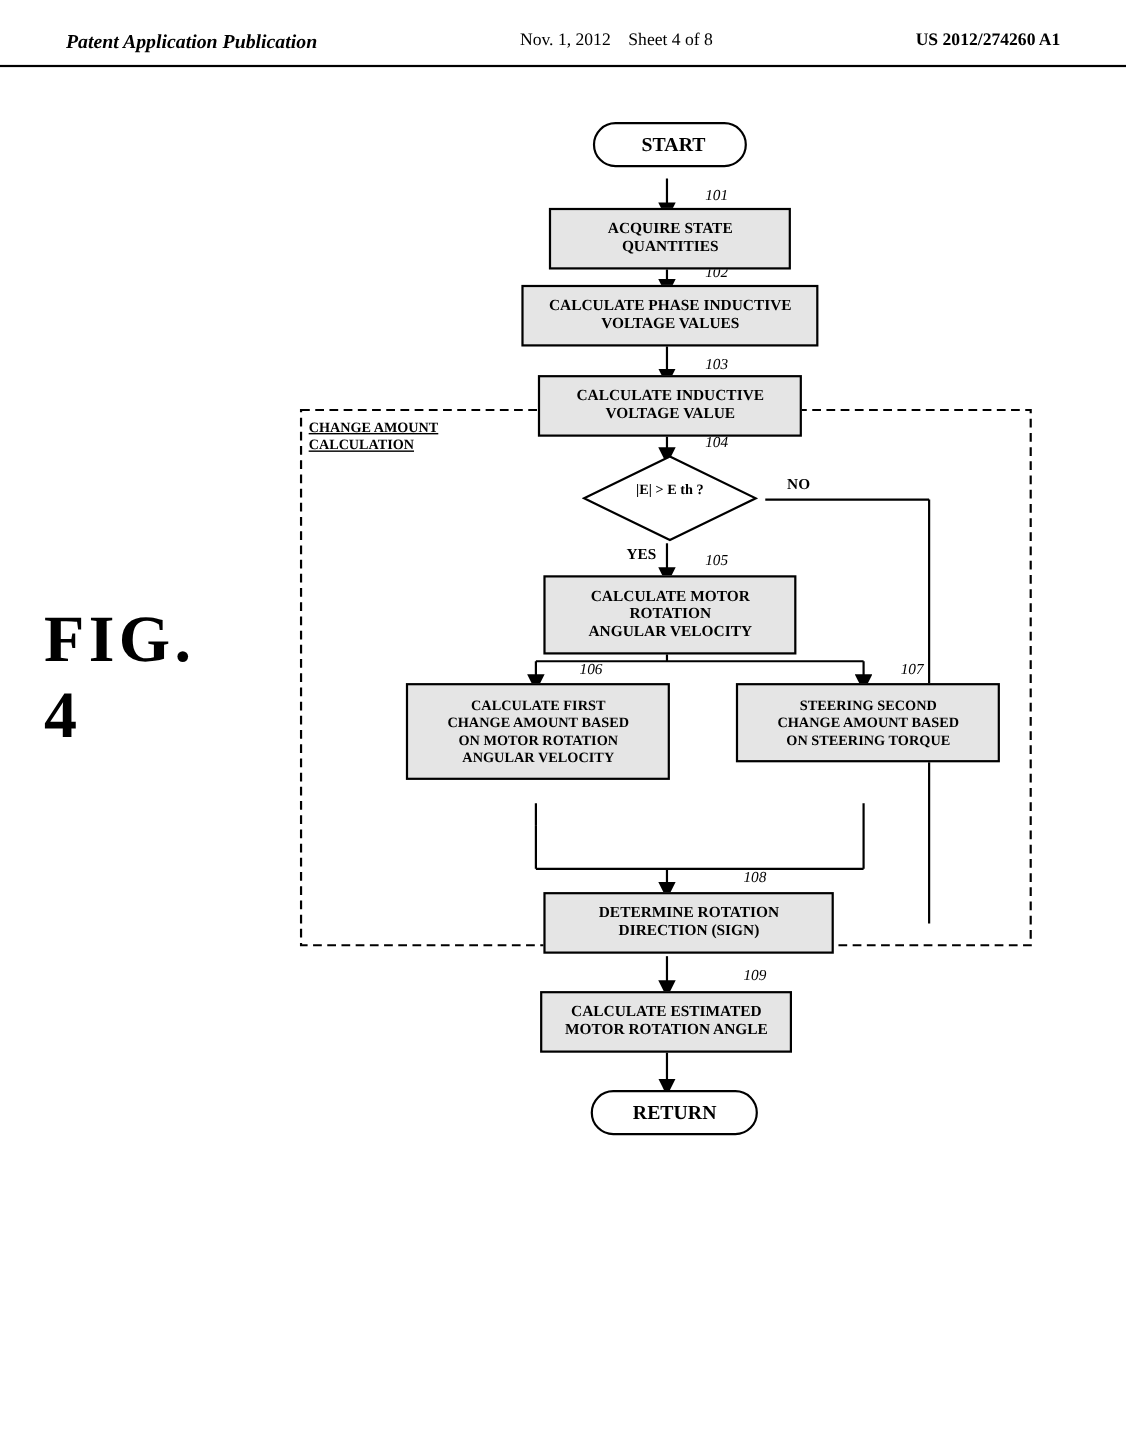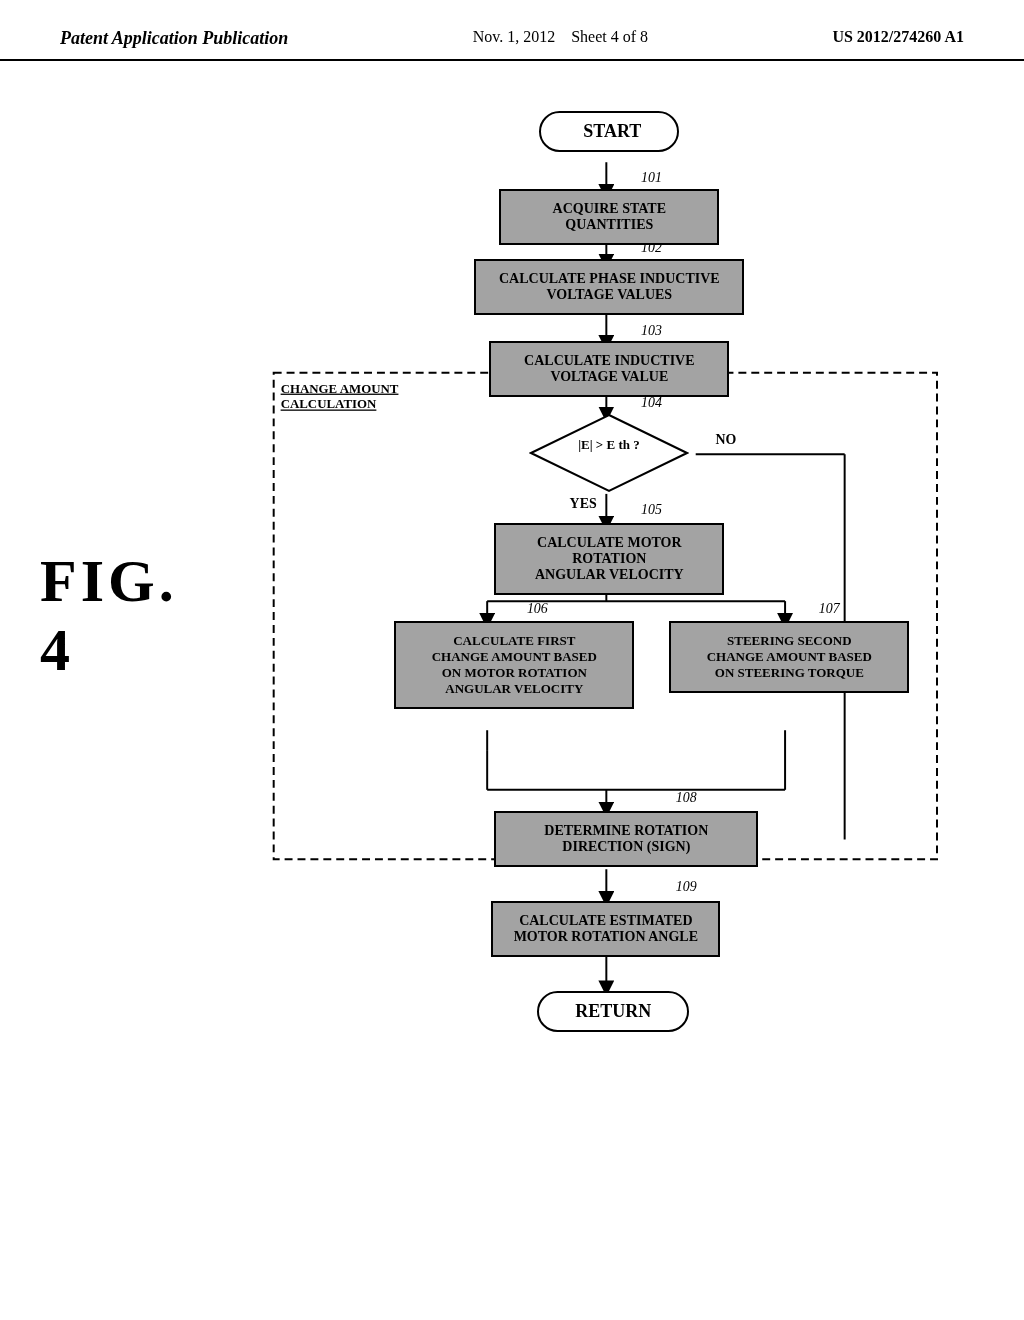--- a/index.html
+++ b/index.html
@@ -71,21 +71,21 @@
       min-width: 180px;
       display: inline-block;
     }
 
     .rect {
       border: 2px solid #000;
       padding: 10px 18px;
       font-size: 14px;
       font-weight: bold;
       text-align: center;
-      background: #a3a3a3;
+      background: #e5e5e5;
       display: inline-block;
     }
 
     
     .flowchart-svg {
       position: absolute;
       top: 0;
       left: 0;
       width: 100%;
       height: 100%;
@@ -207,21 +207,21 @@
     </div>
 
     <div style="position:absolute; top:432px; left:265px; z-index:3;">
       <div class="rect" style="width:230px; font-size:14px; text-align:center;">
         <div>CALCULATE MOTOR ROTATION</div>
         <div>ANGULAR VELOCITY</div>
       </div>
     </div>
 
     <div style="position:absolute; top:530px; left:140px; z-index:3;">
-      <div class="rect" style="width:240px; font-size:13px; text-align:center;margin-left:25px;">
+      <div class="rect" style="width:240px; font-size:13px; text-align:center;">
         <div>CALCULATE FIRST</div>
         <div>CHANGE AMOUNT BASED</div>
         <div>ON MOTOR ROTATION</div>
         <div>ANGULAR VELOCITY</div>
       </div>
     </div>
 
     <div style="position:absolute; top:530px; left:440px; z-index:3;">
       <div class="rect" style="width:240px; font-size:13px; text-align:center;">
         <div>STEERING SECOND</div>

